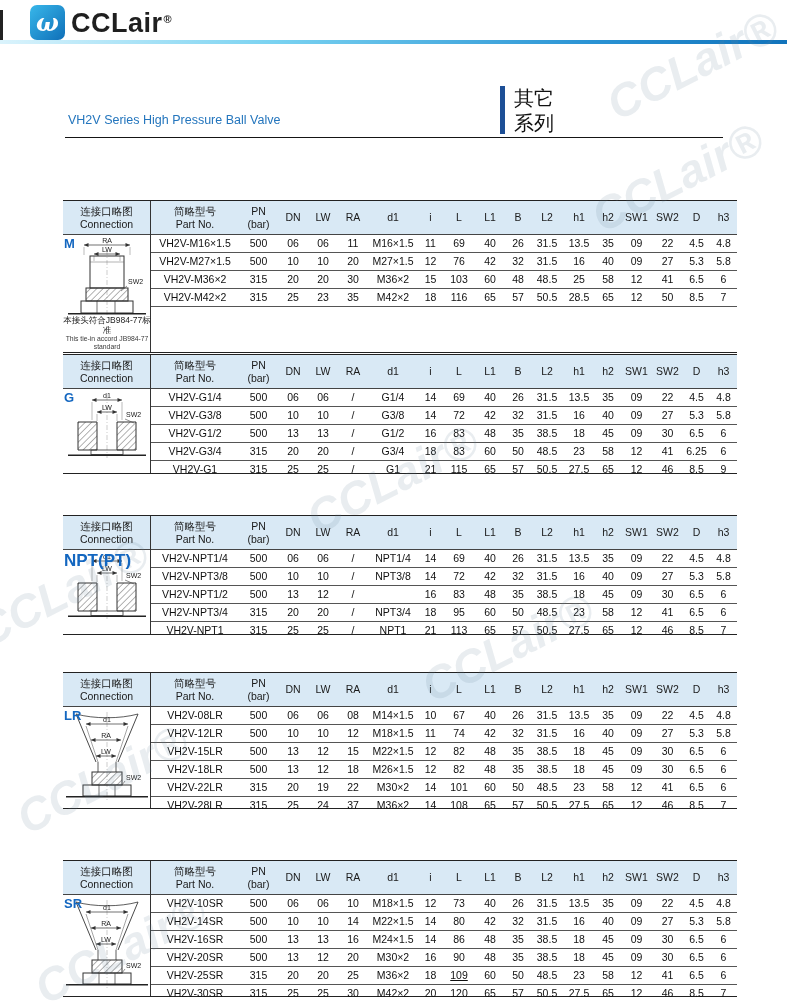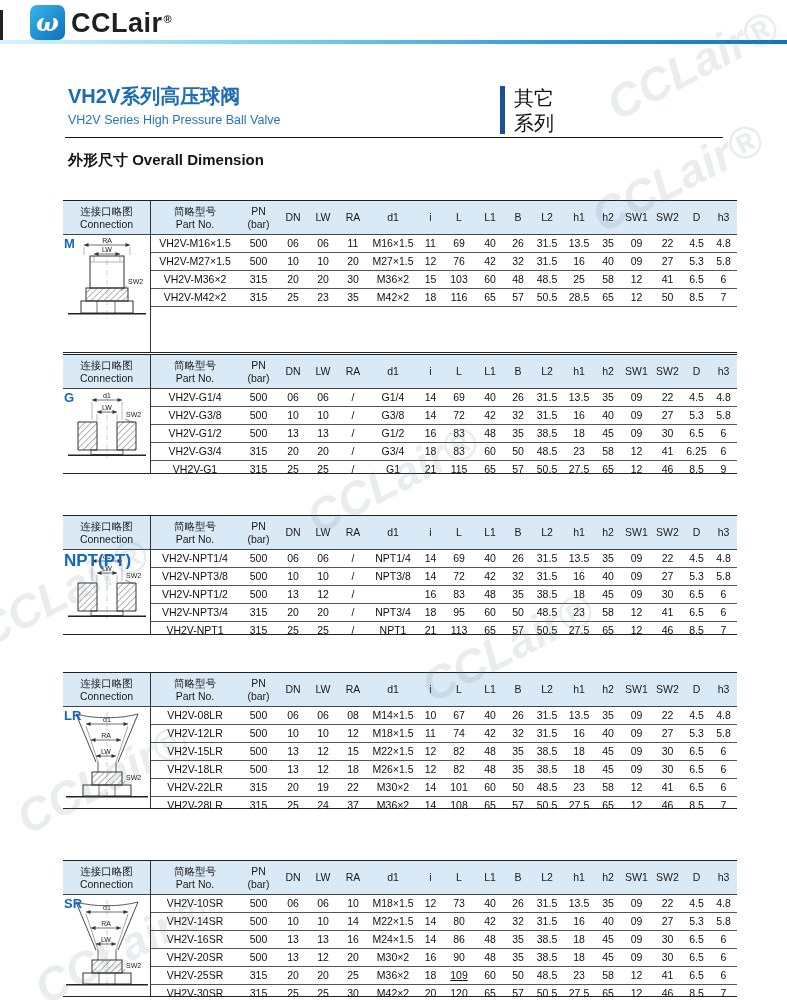--- a/index.html
+++ b/index.html
@@ -61,31 +61,29 @@
 
 <div class="page">
   <div class="scanmark"></div>
 
   <div class="logo">
     <div class="logo-tile">ω</div>
     <div class="logo-name"><span>CCLair</span><span class="logo-reg">®</span></div>
   </div>
   <div class="toprule"></div>
 
-  <div class="title-zh">VH2V系列高压球阀</div>
   <div class="title-en">VH2V Series High Pressure Ball Valve</div>
   <div class="side">
     <div class="side-bar"></div>
     <div class="side-text">
       <div>其它</div>
       <div>系列</div>
     </div>
   </div>
   <div class="blackrule"></div>
-  <div class="secthead">外形尺寸 Overall Dimension</div>
 
   <div id="tables-root">
       <div class="tblock" style="top: 200px; height: 153px;">
         <div class="conn">
           <div class="conn-head">
             <div>连接口略图</div>
             <div>Connection</div>
           </div>
           <div class="conn-body">
             <div class="typ">M</div>
@@ -112,20 +110,25 @@
     <rect x="26" y="18" width="34" height="32" fill="none" stroke="#333" stroke-width="1"></rect>
     <line x1="26" y1="24" x2="60" y2="24" stroke="#666" stroke-width="0.5"></line>
     <rect x="22" y="50" width="42" height="13" fill="url(#h0)" stroke="#333" stroke-width="1"></rect>
     <rect x="17" y="63" width="52" height="12" fill="none" stroke="#333" stroke-width="1"></rect>
     <line x1="33" y1="63" x2="33" y2="75" stroke="#333" stroke-width="0.7"></line>
     <line x1="51" y1="63" x2="51" y2="75" stroke="#333" stroke-width="0.7"></line>
     <line x1="4" y1="75.8" x2="82" y2="75.8" stroke="#222" stroke-width="1.4"></line>
     <line x1="63" y1="48" x2="57" y2="53" stroke="#444" stroke-width="0.6"></line>
                 <text class="dt" x="64" y="46">SW2</text>
   </svg>
+            </div>
+            <div class="note">
+              <div class="nz">本接头符合JB984-77标准</div>
+              <div class="ne">This tie-in accord JB984-77</div>
+              <div class="ne">standard</div>
             </div>
           </div>
         </div>
         <div class="dcol">
           <div class="dhead">
             <div class="hc" style="width: 88px;">
               <div>简略型号</div>
               <div>Part No.</div>
             </div>
             <div class="hc" style="width: 39px;">

